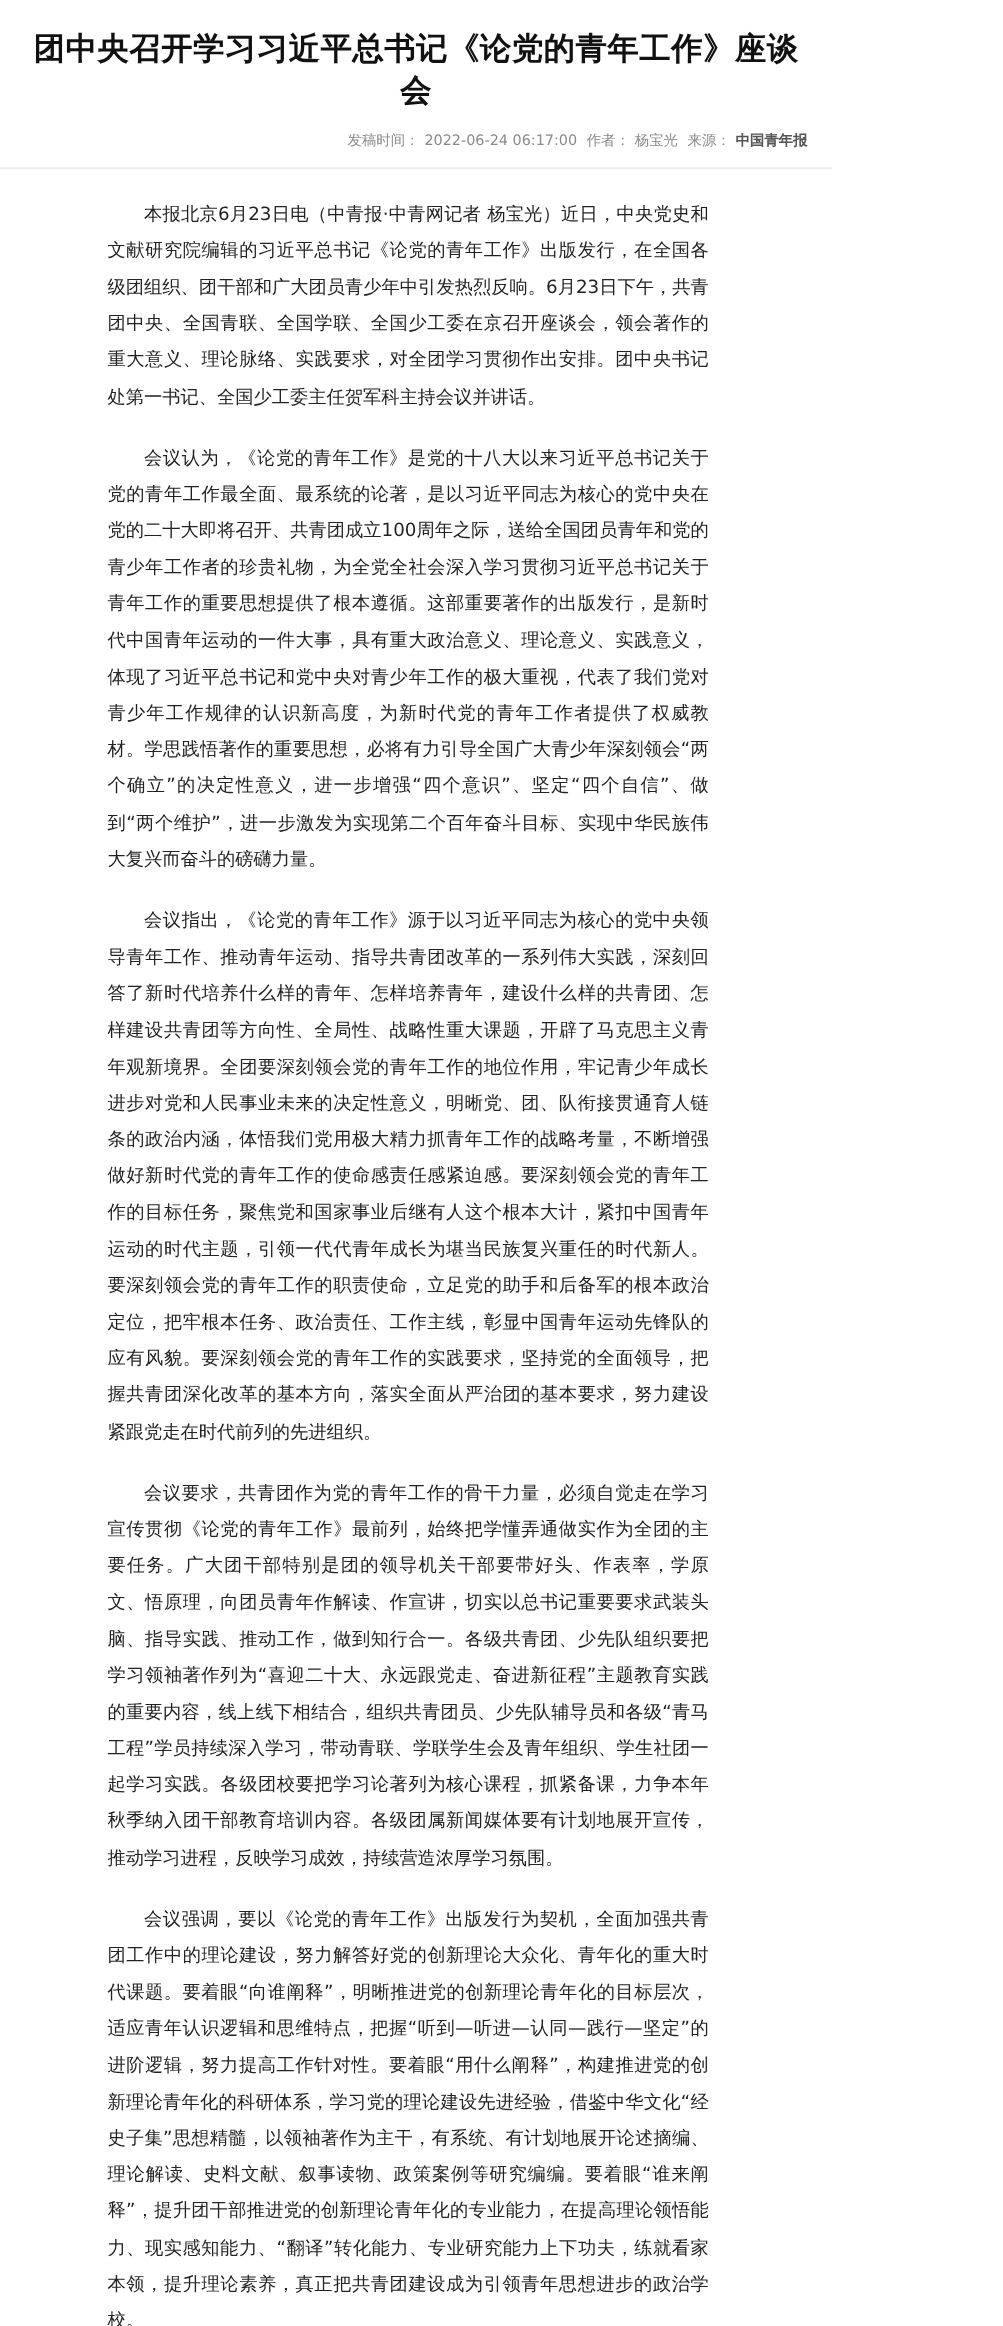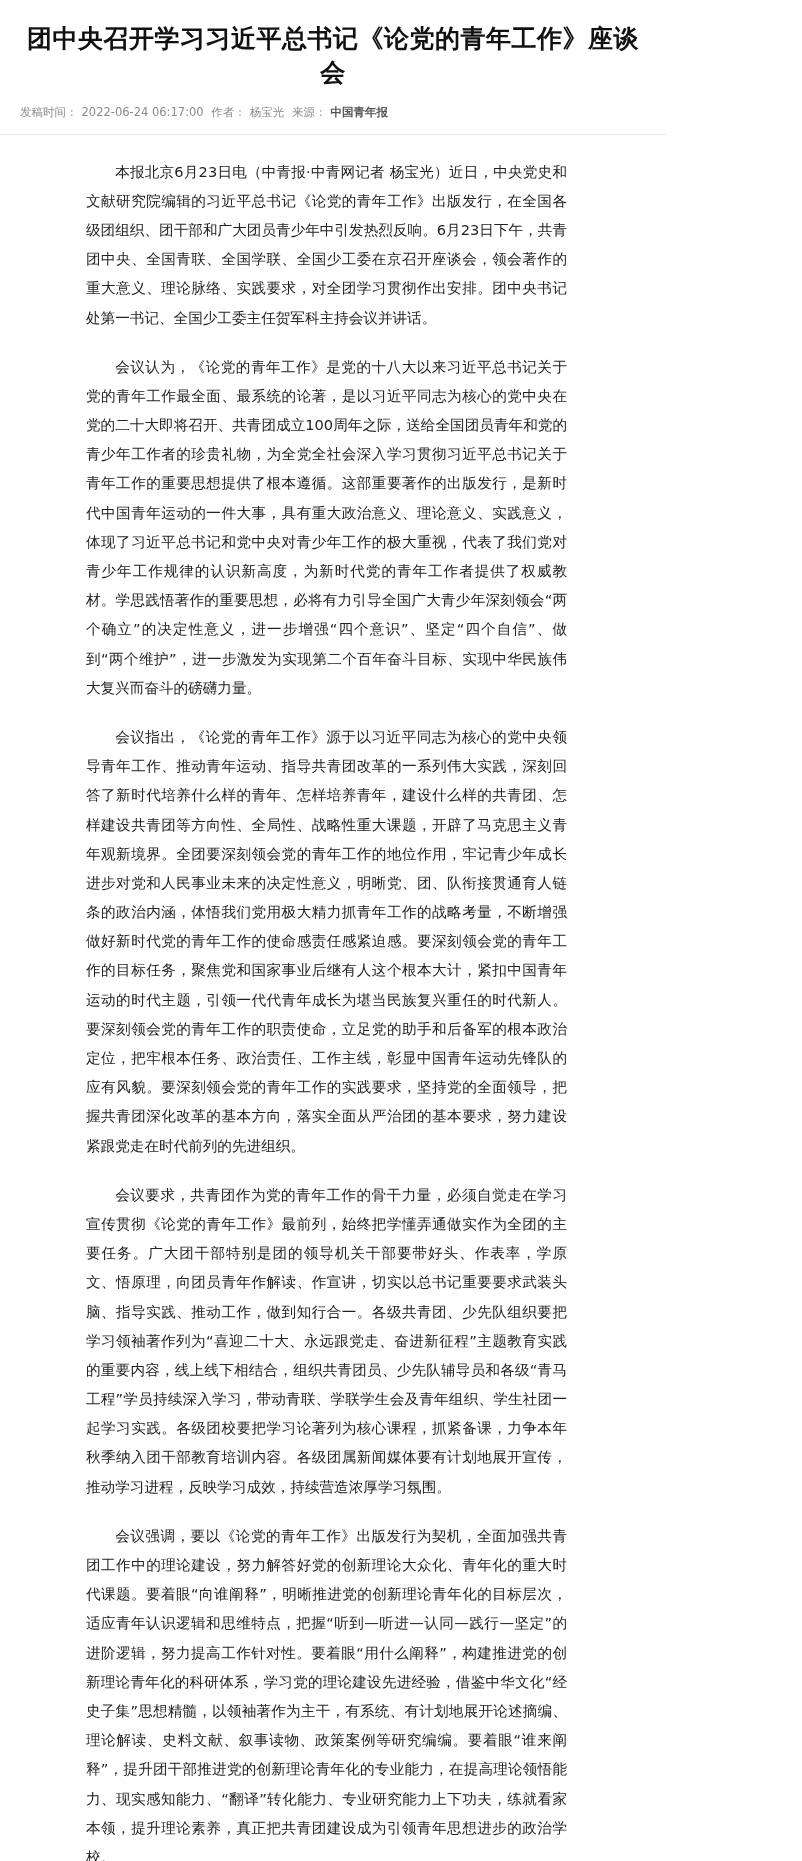--- a/index.html
+++ b/index.html
@@ -23,21 +23,21 @@
   .article-title {
     font-size: 25px;
     font-weight: bold;
     line-height: 1.35;
     color: #111111;
     text-align: center;
     letter-spacing: 0.5px;
     margin: 8px 0 14px 0;
   }
   .meta-row {
-    text-align: left;
+    text-align: right;
     font-size: 11.5px;
     color: #8a8a8a;
     padding-bottom: 14px;
     line-height: 1.4;
   }
   .meta-row span {
     margin: 0 2px;
   }
   .meta-source-name {
     color: #555555;

